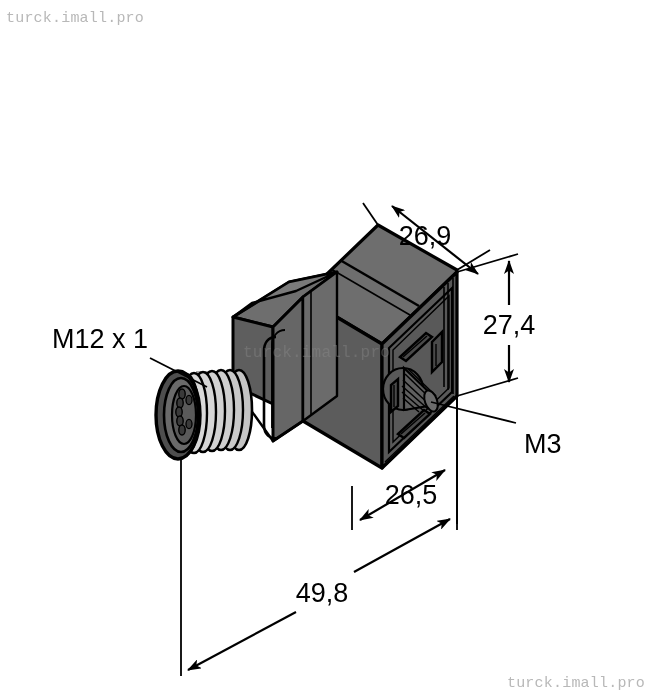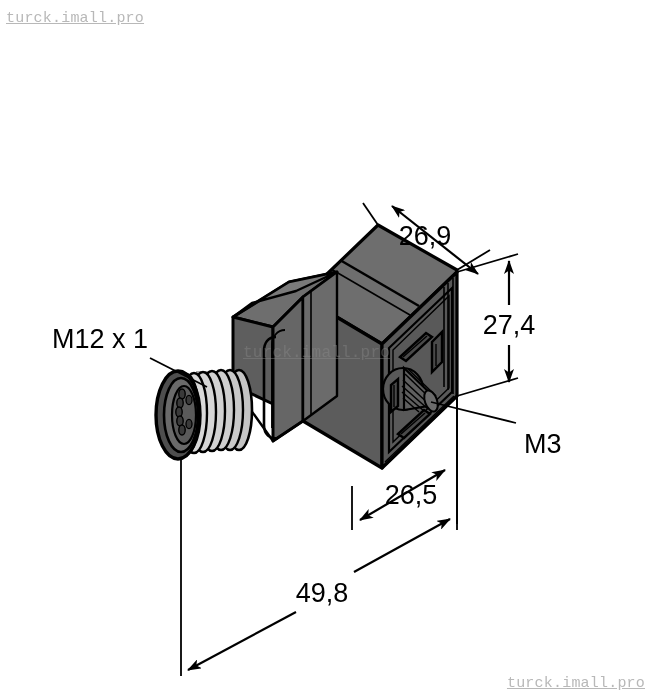--- a/index.html
+++ b/index.html
@@ -22,21 +22,20 @@
     height: 700px;
   }
   .watermark {
     position: absolute;
     font-family: "Liberation Mono", monospace;
     font-size: 15px;
     color: #b8b8b8;
     letter-spacing: 0.2px;
     white-space: nowrap;
     user-select: none;
-    text-decoration: underline;
   }
   .wm-top-left { left: 6px; top: 10px; }
   .wm-bottom-right { right: 8px; bottom: 8px; }
   .wm-center {
     left: 243px;
     top: 344px;
     font-size: 16px;
     color: #8a8a8a;
     opacity: 0.42;
   }

